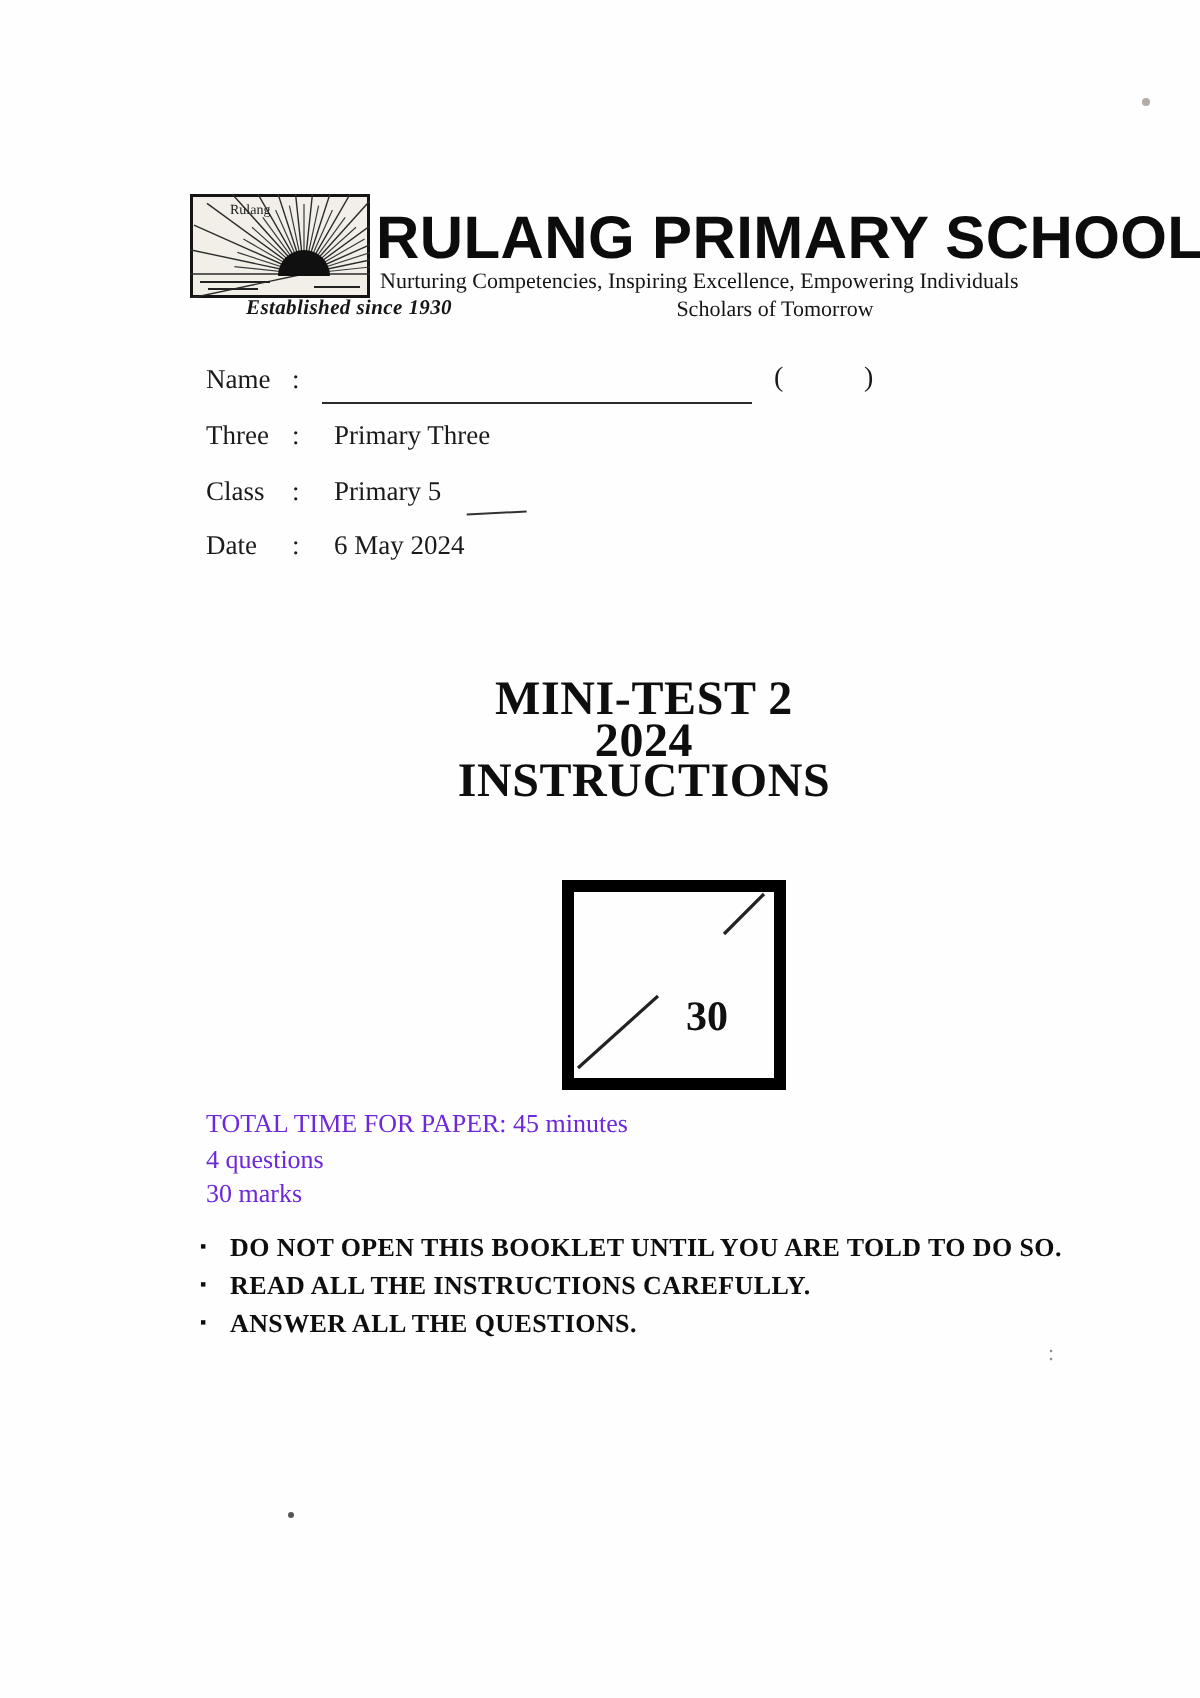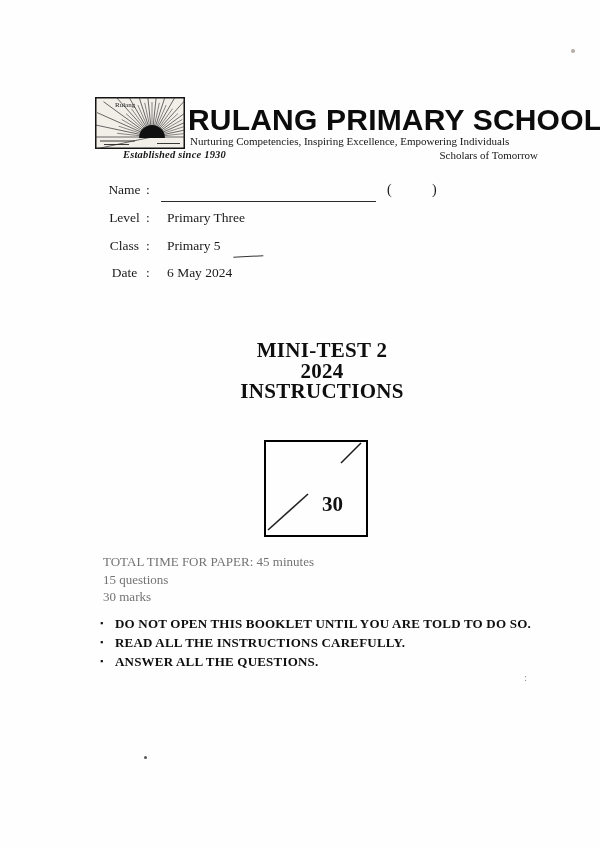--- a/index.html
+++ b/index.html
@@ -13,42 +13,42 @@
     position:absolute;left:87px;top:149px;width:120px;
     font-size:10.5px;font-style:italic;font-weight:bold;letter-spacing:.2px;color:#161616;margin-left:36px;
   }
   .school-name{
     position:absolute;left:188px;top:103px;margin:0;
     font-family:"Liberation Sans", sans-serif;font-weight:bold;font-size:30px;
     letter-spacing:.2px;color:#0c0c0c;white-space:nowrap;
   }
   .tagline{position:absolute;left:190px;top:135px;width:348px;font-size:11px;color:#151515;}
   .tagline .t1{white-space:nowrap;}
-  .tagline .t2{text-align:right;margin-top:2px;padding-left:47px;}
+  .tagline .t2{text-align:center;margin-top:2px;padding-left:47px;}
   
   .info-row{position:absolute;left:103px;font-size:13.5px;white-space:nowrap;}
-  .info-label{display:inline-block;width:43px;text-align:center;}
+  .info-label{display:inline-block;width:43px;}
   .info-colon{display:inline-block;width:8px;}
   .info-value{margin-left:13px;}
   .name-line{position:absolute;left:161px;top:183px;width:215px;height:18px;border-bottom:1.3px solid #2b2b2b;}
   .paren{position:absolute;top:182px;font-size:14px;}
   .paren-open{left:387px;}
   .paren-close{left:432px;}
   .class-underline{position:absolute;left:233px;top:243px;width:30px;height:13px;border-bottom:1.2px solid #333;transform:rotate(-3deg);}
   
   .title-block{
     position:absolute;left:172px;top:340px;width:300px;text-align:center;
-    font-size:21px;font-weight:bold;line-height:20.5px;letter-spacing:.3px;color:#0e0e0e;
+    font-size:24px;font-weight:bold;line-height:20.5px;letter-spacing:.3px;color:#0e0e0e;
   }
   
-  .score-box{position:absolute;left:264px;top:440px;width:100px;height:93px;border:2px solid #000000;}
+  .score-box{position:absolute;left:281px;top:440px;width:100px;height:93px;border:6px solid #000000;}
   .score-box svg{position:absolute;left:0;top:0;}
   .score-value{position:absolute;left:56px;top:50px;font-size:21px;font-weight:bold;color:#111;}
   
-  .paper-info{position:absolute;left:103px;top:553px;font-size:13px;line-height:17.5px;color:#737373;}
+  .paper-info{position:absolute;left:103px;top:553px;font-size:13px;line-height:17.5px;color:#6d28d9;}
   
   .instructions{
     position:absolute;left:100px;top:617px;width:432px;margin:0;padding:0;list-style:none;
     font-size:13px;font-weight:bold;line-height:14.5px;letter-spacing:.2px;color:#0e0e0e;
   }
   .instructions li{position:relative;padding-left:15px;margin-bottom:4.5px;}
   .instructions .bullet{position:absolute;left:0;top:-1px;font-size:9px;}
   
   .speck{position:absolute;border-radius:50%;background:#9a9a9a;}
   .speck-tr{left:571px;top:49px;width:4px;height:4px;background:#b5aca6;}
@@ -119,21 +119,21 @@
   </div>
 
   <div class="info-row" style="top:182px;">
     <span class="info-label">Name</span><span class="info-colon">:</span>
   </div>
   <div class="name-line"></div>
   <span class="paren paren-open">(</span>
   <span class="paren paren-close">)</span>
 
   <div class="info-row" style="top:210px;">
-    <span class="info-label">Level</span><span class="info-colon">:</span><span class="info-value">Primary Three</span>
+    <span class="info-label">Three</span><span class="info-colon">:</span><span class="info-value">Primary Three</span>
   </div>
 
   <div class="info-row" style="top:238px;">
     <span class="info-label">Class</span><span class="info-colon">:</span><span class="info-value">Primary 5</span>
   </div>
   <div class="class-underline"></div>
 
   <div class="info-row" style="top:265px;">
     <span class="info-label">Date</span><span class="info-colon">:</span><span class="info-value">6 May 2024</span>
   </div>
@@ -147,21 +147,21 @@
   <div class="score-box">
     <svg width="96" height="89" viewBox="0 0 96 89" xmlns="http://www.w3.org/2000/svg">
       <line x1="2" y1="88" x2="42" y2="52" stroke="#222" stroke-width="1.6"></line>
       <line x1="75" y1="21" x2="95" y2="1" stroke="#222" stroke-width="1.6"></line>
     </svg>
     <span class="score-value">30</span>
   </div>
 
   <div class="paper-info">
     <div>TOTAL TIME FOR PAPER: 45 minutes</div>
-    <div>15 questions</div>
+    <div>4 questions</div>
     <div>30 marks</div>
   </div>
 
   <ul class="instructions">
     <li>
       <span class="bullet">▪</span>
       <span>DO NOT OPEN THIS BOOKLET UNTIL YOU ARE TOLD TO DO SO.</span>
     </li>
     <li>
       <span class="bullet">▪</span>

